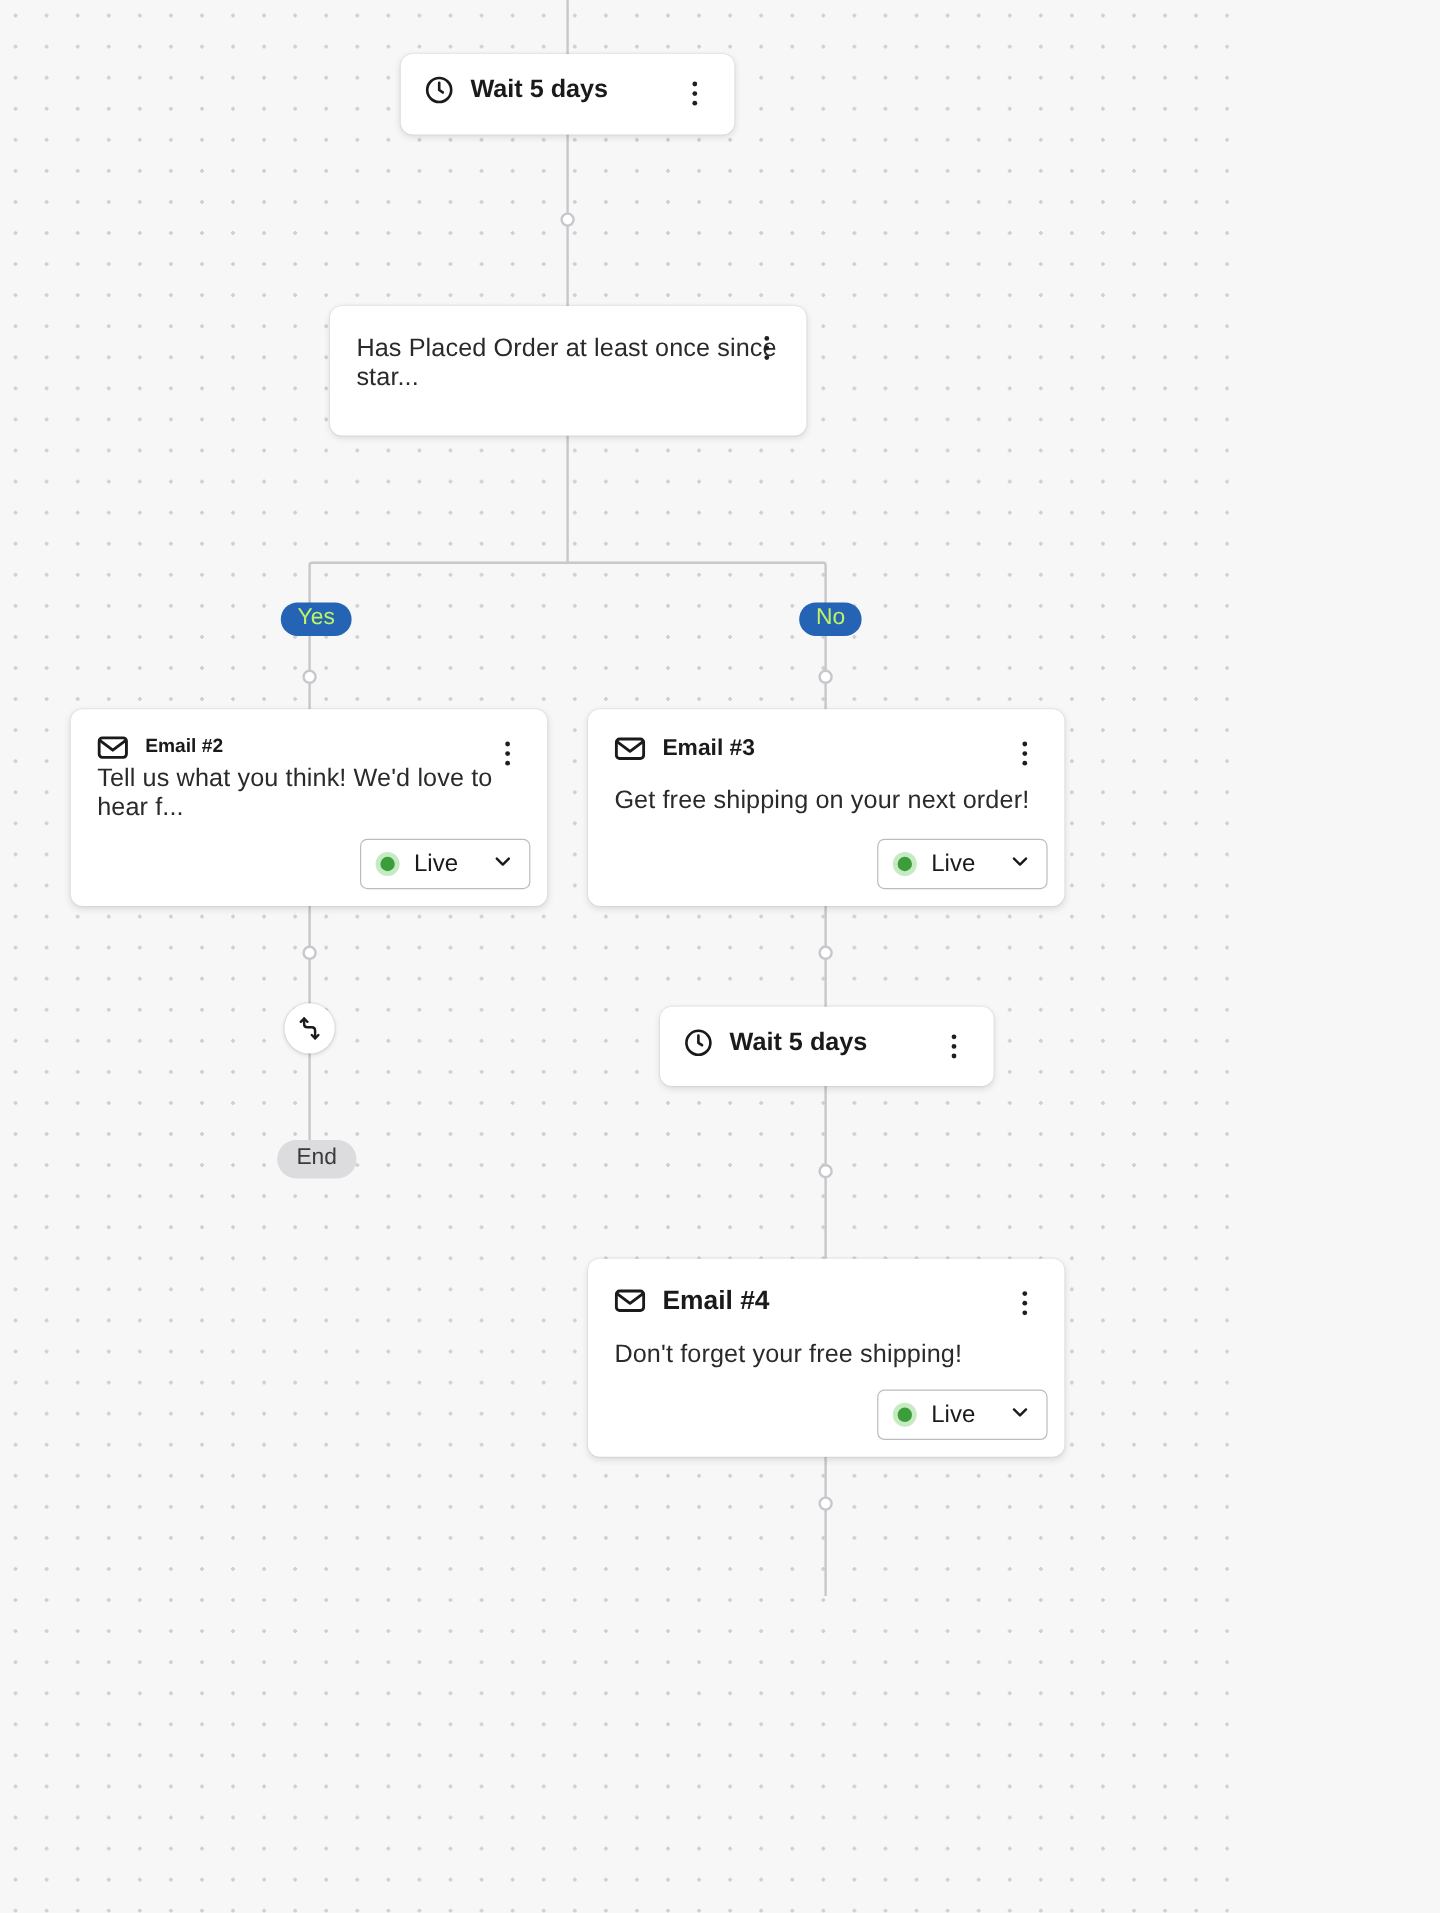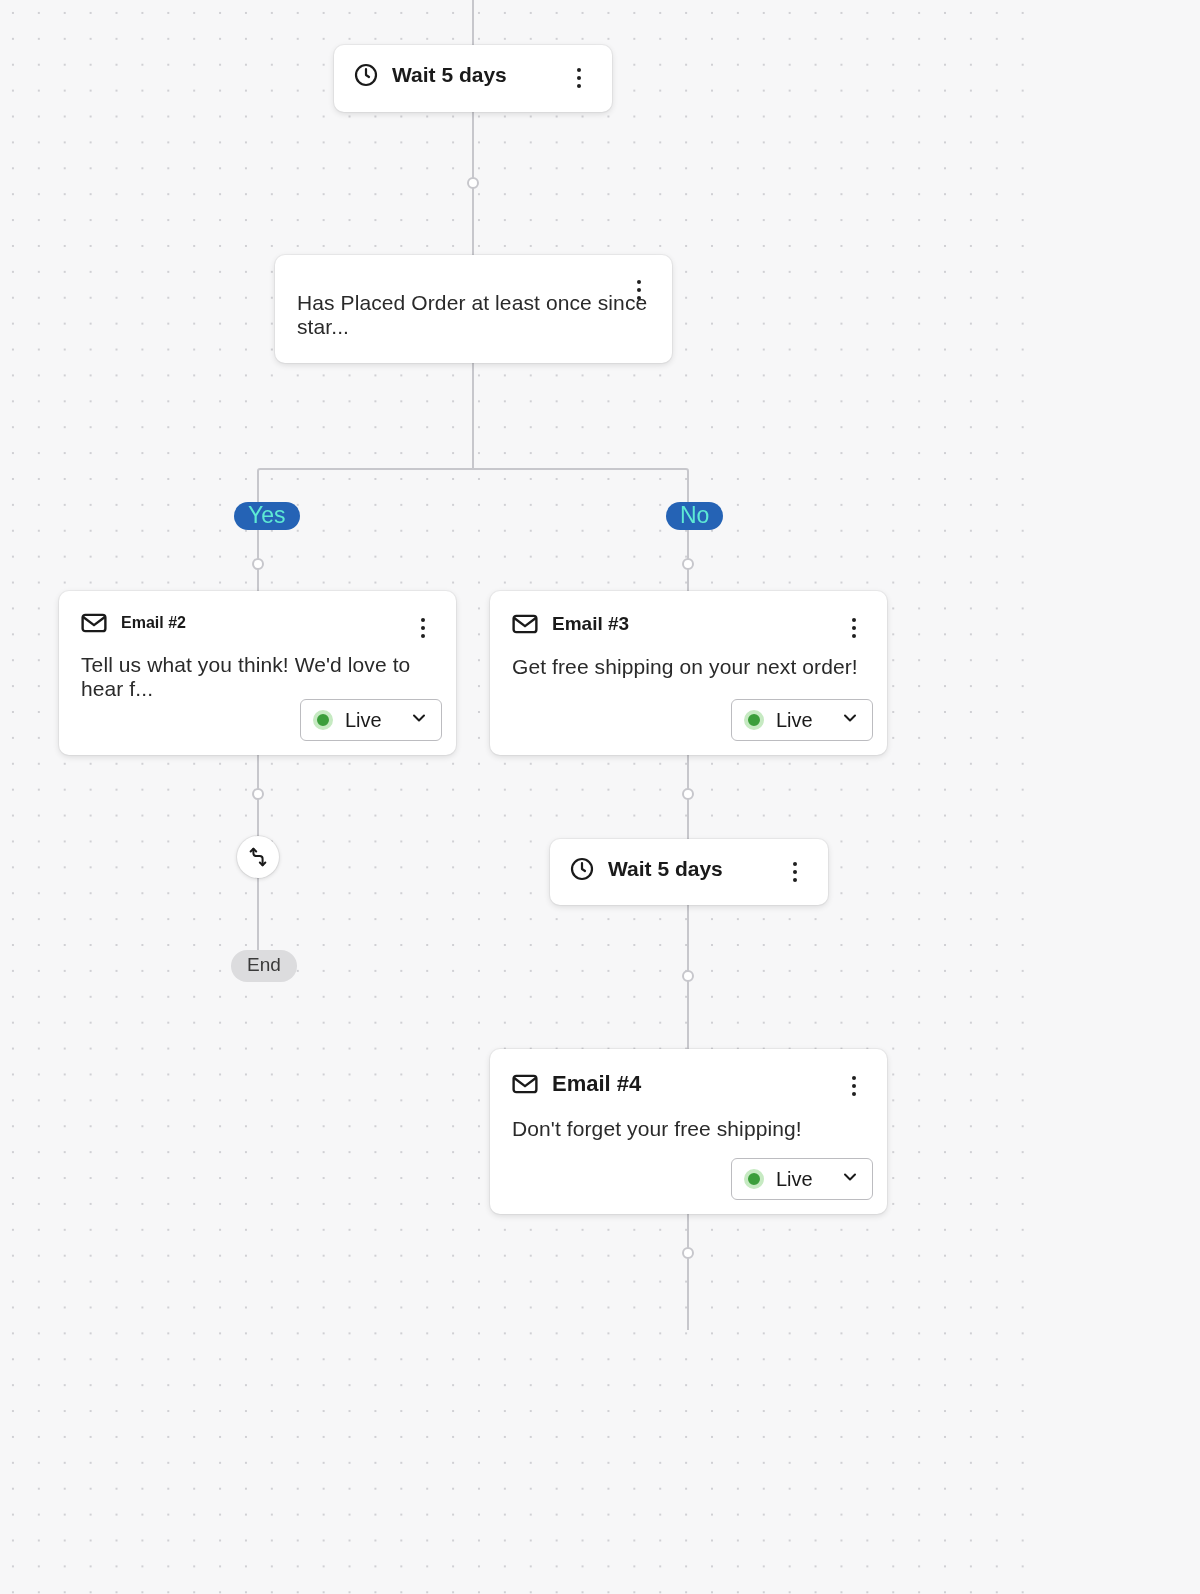--- a/index.html
+++ b/index.html
@@ -15,21 +15,21 @@
   .dots{position:absolute;cursor:pointer;display:flex;flex-direction:column;gap:4px;align-items:center;justify-content:center;width:30px;height:30px;}
   .dots span{width:4px;height:4px;border-radius:50%;background:#1f1f1f;display:block;}
   
   .icon{display:inline-flex;align-items:center;justify-content:center;}
   
   .status{position:absolute;display:flex;align-items:center;height:40px;border:1px solid #bcbcc0;border-radius:6px;background:#fff;cursor:pointer;}
   .status .live-dot{width:20px;height:20px;border-radius:50%;background:#3b9e3b;border:4px solid #c6eac2;box-sizing:border-box;margin-left:12px;}
   .status .live-lbl{margin-left:12px;font-weight:500;font-size:20px;}
   .status .chev{margin-left:auto;margin-right:12px;}
   
-  .pill{position:absolute;background:#2563b5;color:#5eead4;font-size:23px;font-weight:500;border-radius:999px;padding:2px 14px 4px 14px;line-height:22px;}
+  .pill{position:absolute;background:#2563b5;color:#bef264;font-size:19px;font-weight:500;border-radius:999px;padding:2px 14px 4px 14px;line-height:22px;}
   .end-pill{position:absolute;background:#dcdcde;color:#3a3a3a;font-size:19px;font-weight:500;border-radius:999px;padding:4px 16px 6px 16px;}
   
   .conn-dot{position:absolute;width:12px;height:12px;border-radius:50%;background:#fff;border:2px solid #c7c7cc;box-sizing:border-box;}
   
   .circle-node{position:absolute;width:42px;height:42px;border-radius:50%;background:#fff;box-shadow:0 1px 4px rgba(0,0,0,.15),0 0 0 1px rgba(0,0,0,.05);display:flex;align-items:center;justify-content:center;}
   svg.connector{position:absolute;left:0;top:0;pointer-events:none;}
   .subtitle{font-size:21px;color:#2a2a2a;letter-spacing:.1px;}
 </style>
 </head>
 <body>
@@ -80,42 +80,42 @@
       <span class="label">Wait 5 days</span>
     </div>
     <div class="dots" style="right:18px;top:18px">
         <span></span>
         <span></span>
         <span></span>
       </div>
   </div>
 
   <div class="card" style="left:275px;top:255px;width:397px;height:108px;padding:20px 22px;">
-    <div class="subtitle" style="margin-top:16px">Has Placed Order at least once since star...</div>
+    <div class="subtitle" style="margin-top:4px">Has Placed Order at least once since star...</div>
     <div class="dots" style="right:18px;top:20px">
         <span></span>
         <span></span>
         <span></span>
       </div>
   </div>
 
   <div class="pill" style="left:234px;top:502px">Yes</div>
   <div class="pill" style="left:666px;top:502px">No</div>
 
   <div class="card" style="left:59px;top:591px;width:397px;height:164px;padding:22px 22px;">
     <div class="title-row" style="font-size:16px;">
       <span class="icon">
         <svg width="26" height="20" viewBox="0 0 24 18" fill="none" stroke="#1a1a1a" stroke-width="2.2" stroke-linecap="round" stroke-linejoin="round">
             <rect x="1.5" y="1.5" width="21" height="15" rx="2.5"></rect>
             <polyline points="2 3.5 12 11 22 3.5"></polyline>
           </svg>
       </span>
       <span class="label">Email #2</span>
     </div>
-    <div class="subtitle" style="margin-top:20px">Tell us what you think! We'd love to hear f...</div>
+    <div class="subtitle" style="margin-top:4px">Tell us what you think! We'd love to hear f...</div>
     <div class="dots" style="right:18px;top:22px">
         <span></span>
         <span></span>
         <span></span>
       </div>
     <div class="status" style="right:14px;bottom:14px;width:140px;">
       <span class="live-dot"></span>
       <span class="live-lbl">Live</span>
       <span class="chev">
         <svg width="20" height="20" viewBox="0 0 24 24" fill="none" stroke="#1a1a1a" stroke-width="2.4" stroke-linecap="round" stroke-linejoin="round">

